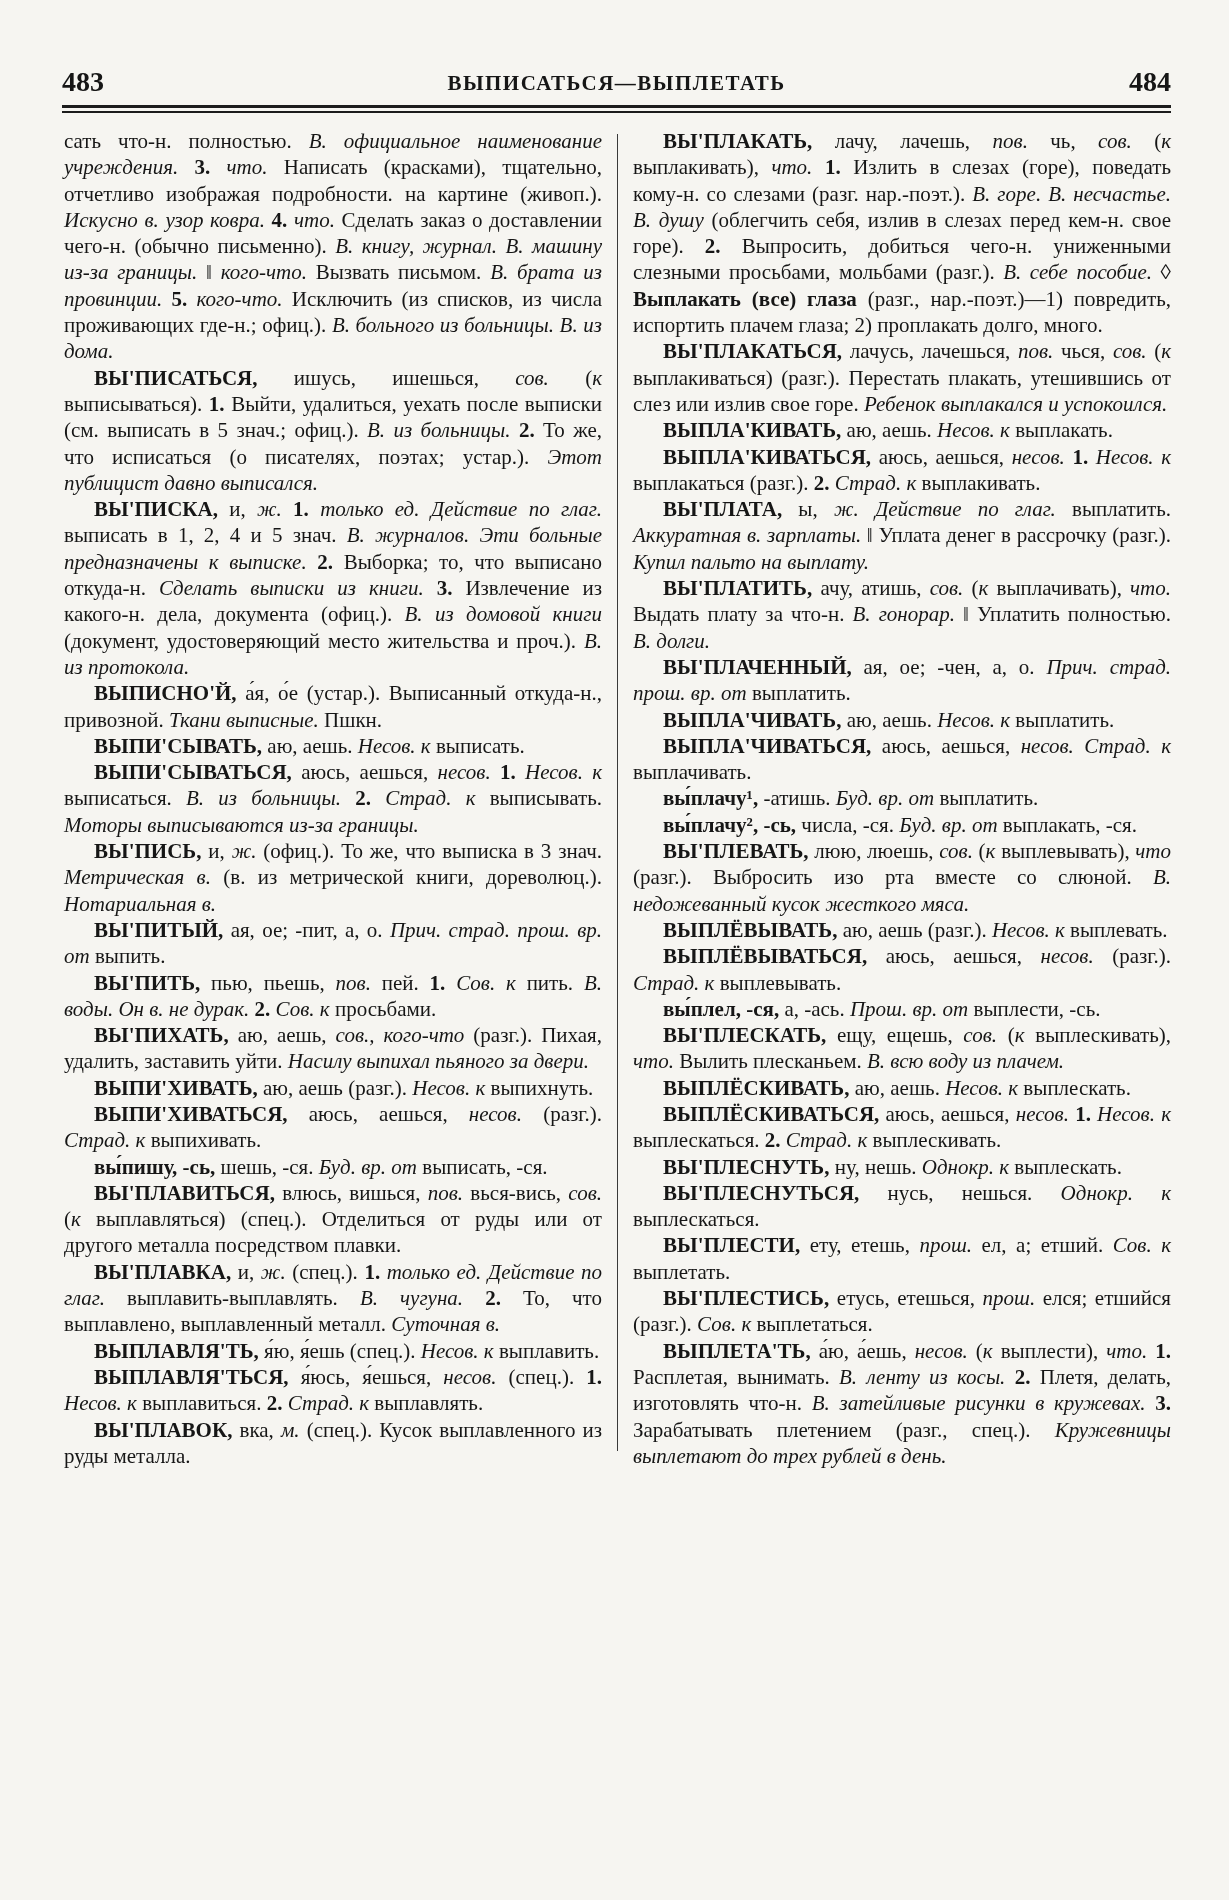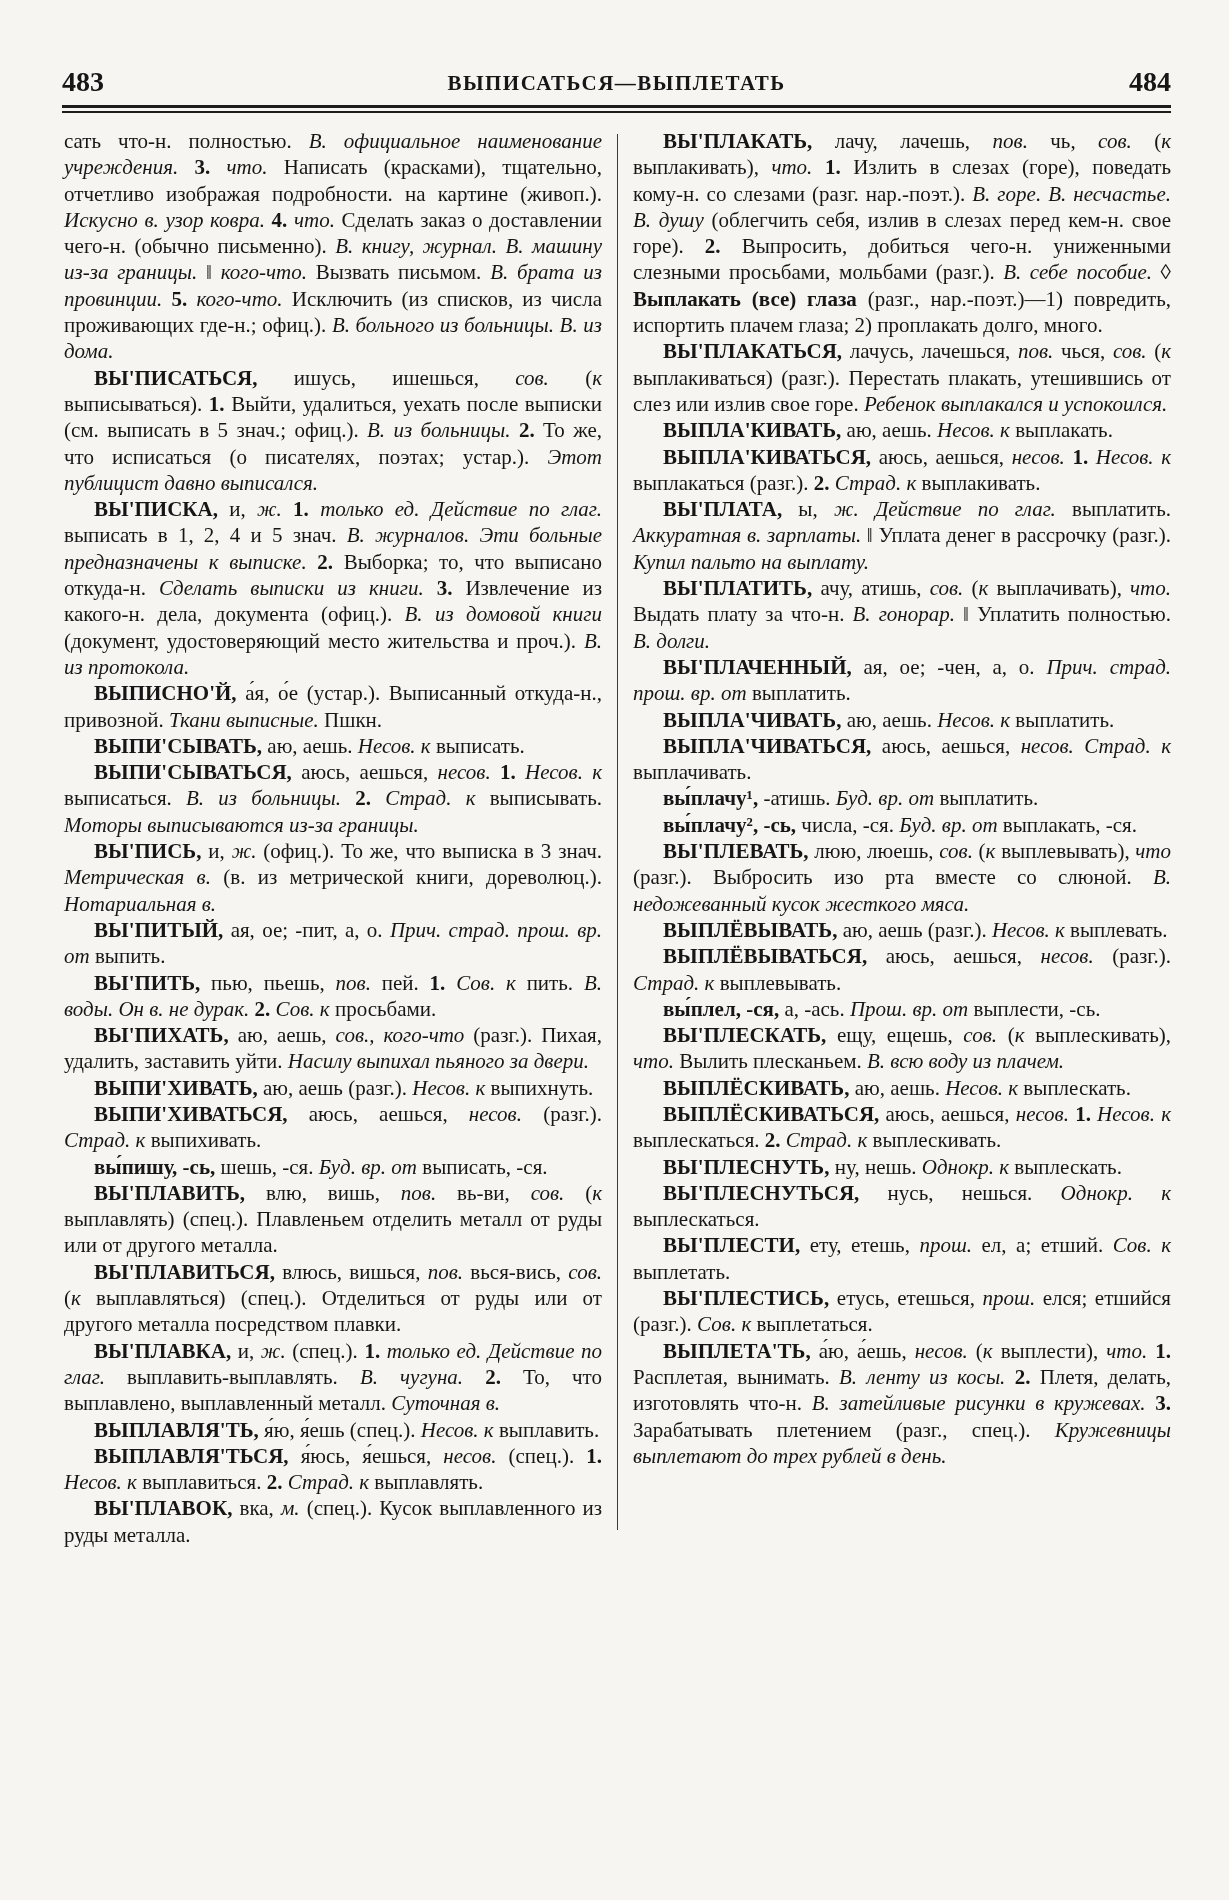--- a/index.html
+++ b/index.html
@@ -81,21 +81,20 @@
         <p class="entry"><span class="s-b">ВЫПИСНО'Й, </span><span class="s-n">а́я, о́е (устар.). Выписанный откуда-н., привозной. </span><span class="s-i">Ткани выписные. </span><span class="s-n">Пшкн.</span></p>
         <p class="entry"><span class="s-b">ВЫПИ'СЫВАТЬ, </span><span class="s-n">аю, аешь. </span><span class="s-i">Несов. к </span><span class="s-n">выписать.</span></p>
         <p class="entry"><span class="s-b">ВЫПИ'СЫВАТЬСЯ, </span><span class="s-n">аюсь, аешься, </span><span class="s-i">несов. </span><span class="s-b">1. </span><span class="s-i">Несов. к </span><span class="s-n">выписаться. </span><span class="s-i">В. из больницы. </span><span class="s-b">2. </span><span class="s-i">Страд. к </span><span class="s-n">выписывать. </span><span class="s-i">Моторы выписываются из-за границы.</span></p>
         <p class="entry"><span class="s-b">ВЫ'ПИСЬ, </span><span class="s-n">и, </span><span class="s-i">ж. </span><span class="s-n">(офиц.). То же, что выписка в 3 знач. </span><span class="s-i">Метрическая в. </span><span class="s-n">(в. из метрической книги, дореволюц.). </span><span class="s-i">Нотариальная в.</span></p>
         <p class="entry"><span class="s-b">ВЫ'ПИТЫЙ, </span><span class="s-n">ая, ое; -пит, а, о. </span><span class="s-i">Прич. страд. прош. вр. от </span><span class="s-n">выпить.</span></p>
         <p class="entry"><span class="s-b">ВЫ'ПИТЬ, </span><span class="s-n">пью, пьешь, </span><span class="s-i">пов. </span><span class="s-n">пей. </span><span class="s-b">1. </span><span class="s-i">Сов. к </span><span class="s-n">пить. </span><span class="s-i">В. воды. Он в. не дурак. </span><span class="s-b">2. </span><span class="s-i">Сов. к </span><span class="s-n">просьбами.</span></p>
         <p class="entry"><span class="s-b">ВЫ'ПИХАТЬ, </span><span class="s-n">аю, аешь, </span><span class="s-i">сов., кого-что </span><span class="s-n">(разг.). Пихая, удалить, заставить уйти. </span><span class="s-i">Насилу выпихал пьяного за двери.</span></p>
         <p class="entry"><span class="s-b">ВЫПИ'ХИВАТЬ, </span><span class="s-n">аю, аешь (разг.). </span><span class="s-i">Несов. к </span><span class="s-n">выпихнуть.</span></p>
         <p class="entry"><span class="s-b">ВЫПИ'ХИВАТЬСЯ, </span><span class="s-n">аюсь, аешься, </span><span class="s-i">несов. </span><span class="s-n">(разг.). </span><span class="s-i">Страд. к </span><span class="s-n">выпихивать.</span></p>
         <p class="entry"><span class="s-b">вы́пишу, -сь, </span><span class="s-n">шешь, -ся. </span><span class="s-i">Буд. вр. от </span><span class="s-n">выписать, -ся.</span></p>
-        <p class="entry"><span class="s-b">ВЫ'ПЛАВИТЬ, </span><span class="s-n">влю, вишь, </span><span class="s-i">пов. </span><span class="s-n">вь-ви, </span><span class="s-i">сов. </span><span class="s-n">(</span><span class="s-i">к </span><span class="s-n">выплавлять) (спец.). Плавленьем отделить металл от руды или от другого металла.</span></p>
         <p class="entry"><span class="s-b">ВЫ'ПЛАВИТЬСЯ, </span><span class="s-n">влюсь, вишься, </span><span class="s-i">пов. </span><span class="s-n">вься-вись, </span><span class="s-i">сов. </span><span class="s-n">(</span><span class="s-i">к </span><span class="s-n">выплавляться) (спец.). Отделиться от руды или от другого металла посредством плавки.</span></p>
         <p class="entry"><span class="s-b">ВЫ'ПЛАВКА, </span><span class="s-n">и, </span><span class="s-i">ж. </span><span class="s-n">(спец.). </span><span class="s-b">1. </span><span class="s-i">только ед. Действие по глаг. </span><span class="s-n">выплавить-выплавлять. </span><span class="s-i">В. чугуна. </span><span class="s-b">2. </span><span class="s-n">То, что выплавлено, выплавленный металл. </span><span class="s-i">Суточная в.</span></p>
         <p class="entry"><span class="s-b">ВЫПЛАВЛЯ'ТЬ, </span><span class="s-n">я́ю, я́ешь (спец.). </span><span class="s-i">Несов. к </span><span class="s-n">выплавить.</span></p>
         <p class="entry"><span class="s-b">ВЫПЛАВЛЯ'ТЬСЯ, </span><span class="s-n">я́юсь, я́ешься, </span><span class="s-i">несов. </span><span class="s-n">(спец.). </span><span class="s-b">1. </span><span class="s-i">Несов. к </span><span class="s-n">выплавиться. </span><span class="s-b">2. </span><span class="s-i">Страд. к </span><span class="s-n">выплавлять.</span></p>
         <p class="entry"><span class="s-b">ВЫ'ПЛАВОК, </span><span class="s-n">вка, </span><span class="s-i">м. </span><span class="s-n">(спец.). Кусок выплавленного из руды металла.</span></p>
       </section>
     <div class="divider"></div>
     <section class="col" id="col-right">
         <p class="entry"><span class="s-b">ВЫ'ПЛАКАТЬ, </span><span class="s-n">лачу, лачешь, </span><span class="s-i">пов. </span><span class="s-n">чь, </span><span class="s-i">сов. </span><span class="s-n">(</span><span class="s-i">к </span><span class="s-n">выплакивать), </span><span class="s-i">что. </span><span class="s-b">1. </span><span class="s-n">Излить в слезах (горе), поведать кому-н. со слезами (разг. нар.-поэт.). </span><span class="s-i">В. горе. В. несчастье. В. душу </span><span class="s-n">(облегчить себя, излив в слезах перед кем-н. свое горе). </span><span class="s-b">2. </span><span class="s-n">Выпросить, добиться чего-н. униженными слезными просьбами, мольбами (разг.). </span><span class="s-i">В. себе пособие. </span><span class="s-n">◊ </span><span class="s-b">Выплакать (все) глаза </span><span class="s-n">(разг., нар.-поэт.)—1) повредить, испортить плачем глаза; 2) проплакать долго, много.</span></p>
         <p class="entry"><span class="s-b">ВЫ'ПЛАКАТЬСЯ, </span><span class="s-n">лачусь, лачешься, </span><span class="s-i">пов. </span><span class="s-n">чься, </span><span class="s-i">сов. </span><span class="s-n">(</span><span class="s-i">к </span><span class="s-n">выплакиваться) (разг.). Перестать плакать, утешившись от слез или излив свое горе. </span><span class="s-i">Ребенок выплакался и успокоился.</span></p>

